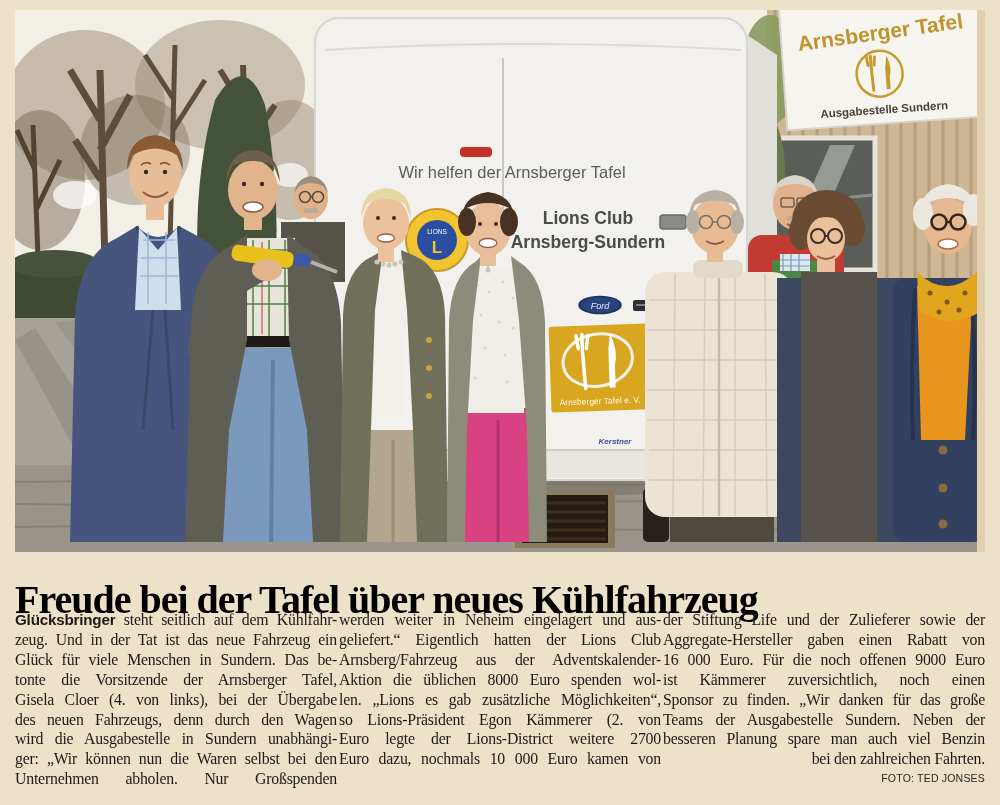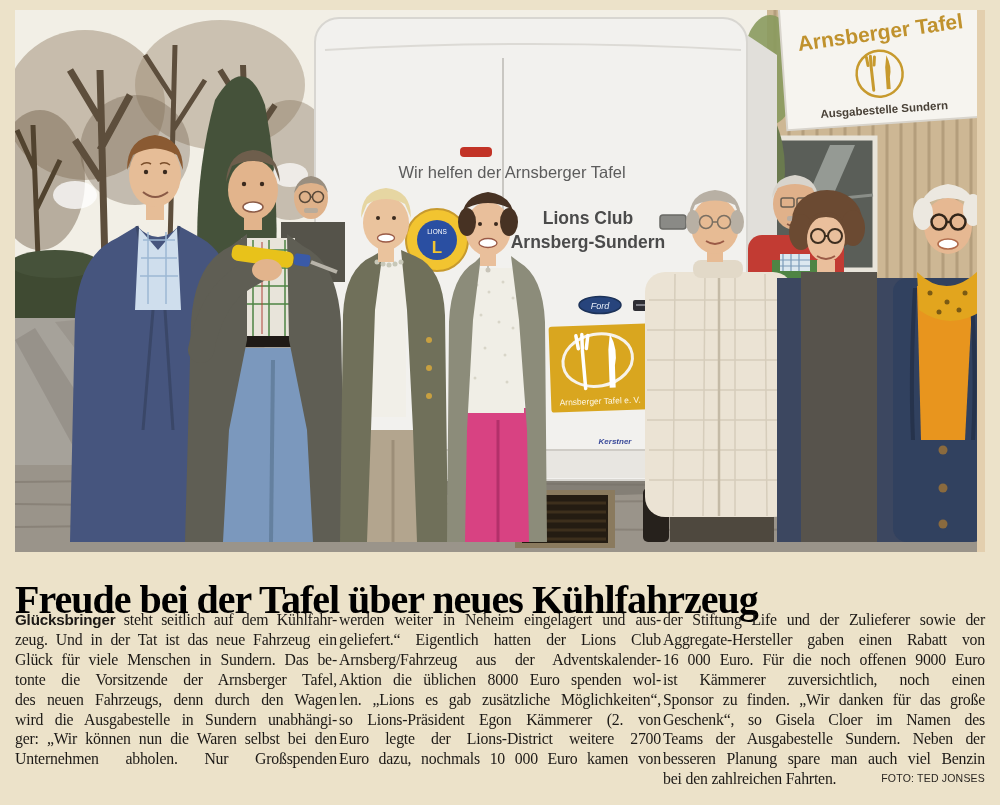--- a/index.html
+++ b/index.html
@@ -7,21 +7,21 @@
         font-family:"Liberation Serif",serif;color:#181512;}
   .photo{position:absolute;left:15px;top:10px;width:970px;height:542px;overflow:hidden;background:#f2efe6;}
   .photo svg{display:block;}
   .headline{position:absolute;left:15px;top:556px;width:970px;
             font-family:"Liberation Serif",serif;font-weight:700;font-size:40px;
             letter-spacing:-1px;color:#000000;white-space:nowrap;margin-top:20px;}
   .columns{position:absolute;left:15px;top:610px;width:970px;display:flex;gap:2px;}
   .col{flex:1;font-size:15.8px;line-height:19.9px;letter-spacing:-0.2px;color:#1c1916;}
   .line{text-align:justify;text-align-last:justify;min-height:19.9px;}
   .lead{font-family:"Liberation Sans",sans-serif;font-weight:700;font-size:15.2px;}
-  .credit-line{display:flex;justify-content:space-between;align-items:flex-end;text-align:left;text-align-last:auto;}
+  .credit-line{display:flex;justify-content:space-between;align-items:flex-end;text-align:left;text-align-last:auto;flex-direction:column;}
   .credit{font-family:"Liberation Sans",sans-serif;font-size:10.5px;font-weight:400;
           letter-spacing:0.2px;color:#2a2622;}
   .sans{font-family:"Liberation Sans",sans-serif;}
 </style>
 </head>
 <body>
 
 <div class="page">
 
   <div class="photo">
@@ -373,20 +373,21 @@
 
   <h1 class="headline">Freude bei der Tafel über neues Kühlfahrzeug</h1>
 
   <div class="columns">
     <div class="col">
       <div class="line"><span class="lead">Glücksbringer</span><span> steht seitlich auf dem Kühlfahr-</span></div>
       <div>
           <div class="line">zeug. Und in der Tat ist das neue Fahrzeug ein</div>
           <div class="line">Glück für viele Menschen in Sundern. Das be-</div>
           <div class="line">tonte die Vorsitzende der Arnsberger Tafel,</div>
+          <div class="line">Gisela Cloer (4. von links), bei der Übergabe</div>
           <div class="line">des neuen Fahrzeugs, denn durch den Wagen</div>
           <div class="line">wird die Ausgabestelle in Sundern unabhängi-</div>
           <div class="line">ger: „Wir können nun die Waren selbst bei den</div>
           <div class="line">Unternehmen abholen. Nur Großspenden</div>
         </div>
     </div>
     <div class="col">
       <div>
           <div class="line">werden weiter in Neheim eingelagert und aus-</div>
           <div class="line">geliefert.“ Eigentlich hatten der Lions Club</div>
@@ -398,21 +399,20 @@
           <div class="line">Euro dazu, nochmals 10 000 Euro kamen von</div>
         </div>
     </div>
     <div class="col">
       <div>
           <div class="line">der Stiftung Life und der Zulieferer sowie der</div>
           <div class="line">Aggregate-Hersteller gaben einen Rabatt von</div>
           <div class="line">16 000 Euro. Für die noch offenen 9000 Euro</div>
           <div class="line">ist Kämmerer zuversichtlich, noch einen</div>
           <div class="line">Sponsor zu finden. „Wir danken für das große</div>
-          <div class="line">Geschenk“, so Gisela Cloer im Namen des</div>
           <div class="line">Teams der Ausgabestelle Sundern. Neben der</div>
           <div class="line">besseren Planung spare man auch viel Benzin</div>
         </div>
       <div class="line credit-line">
         <span>bei den zahlreichen Fahrten.</span>
         <span class="credit">FOTO: TED JONSES</span>
       </div>
     </div>
   </div>
 

